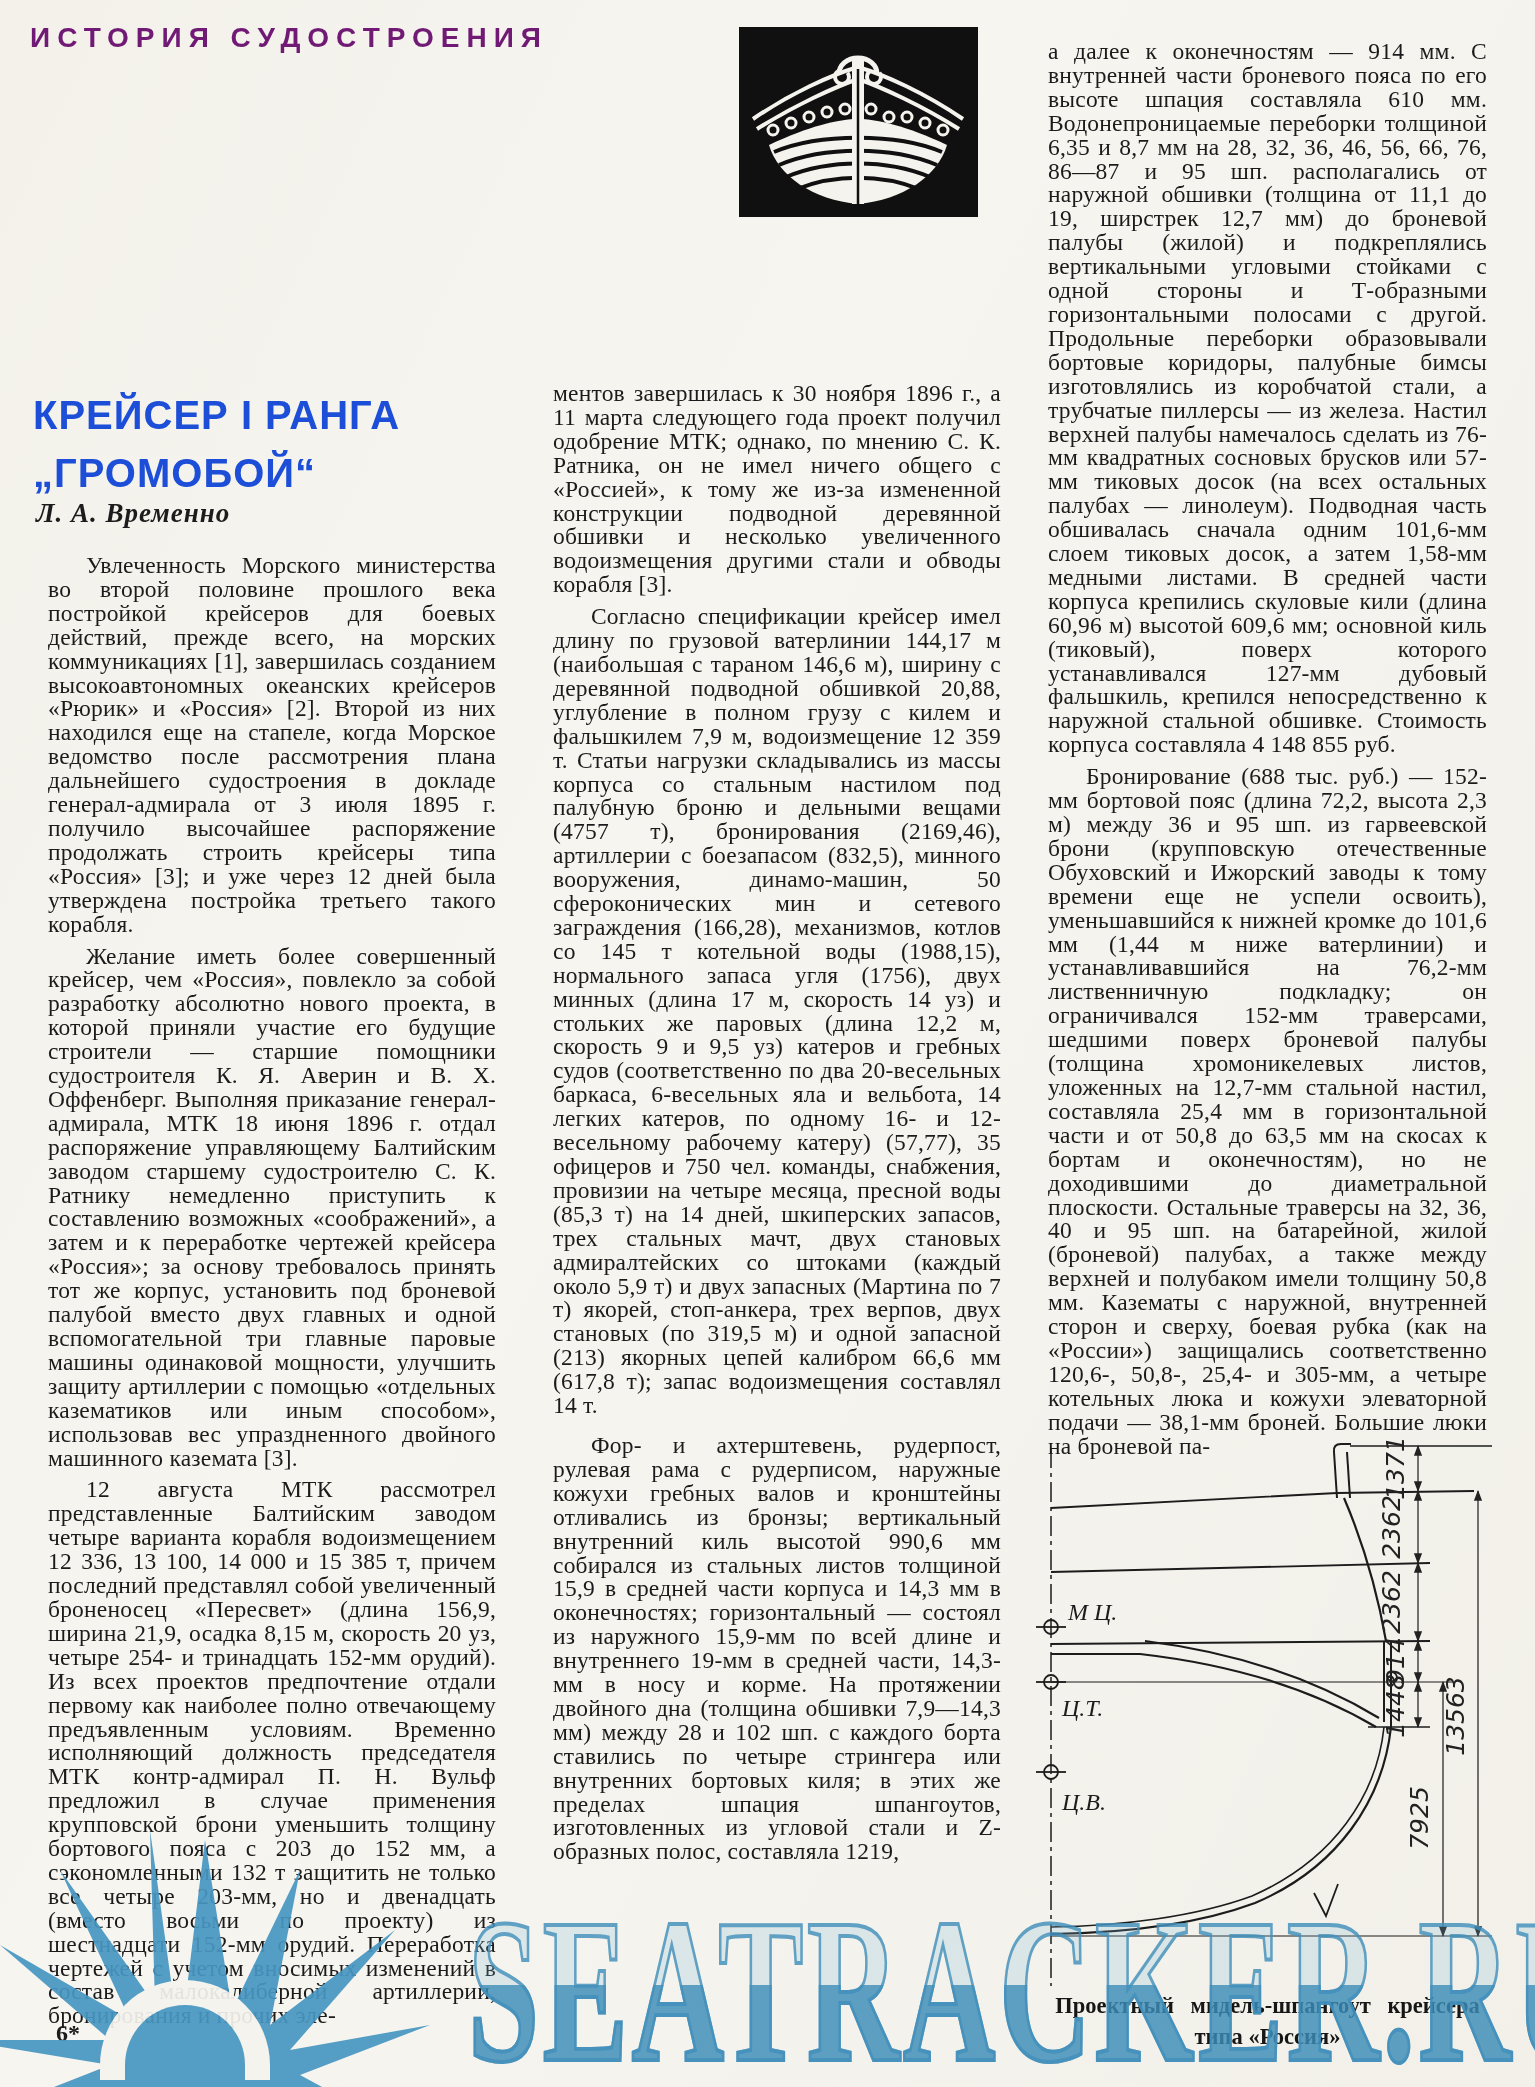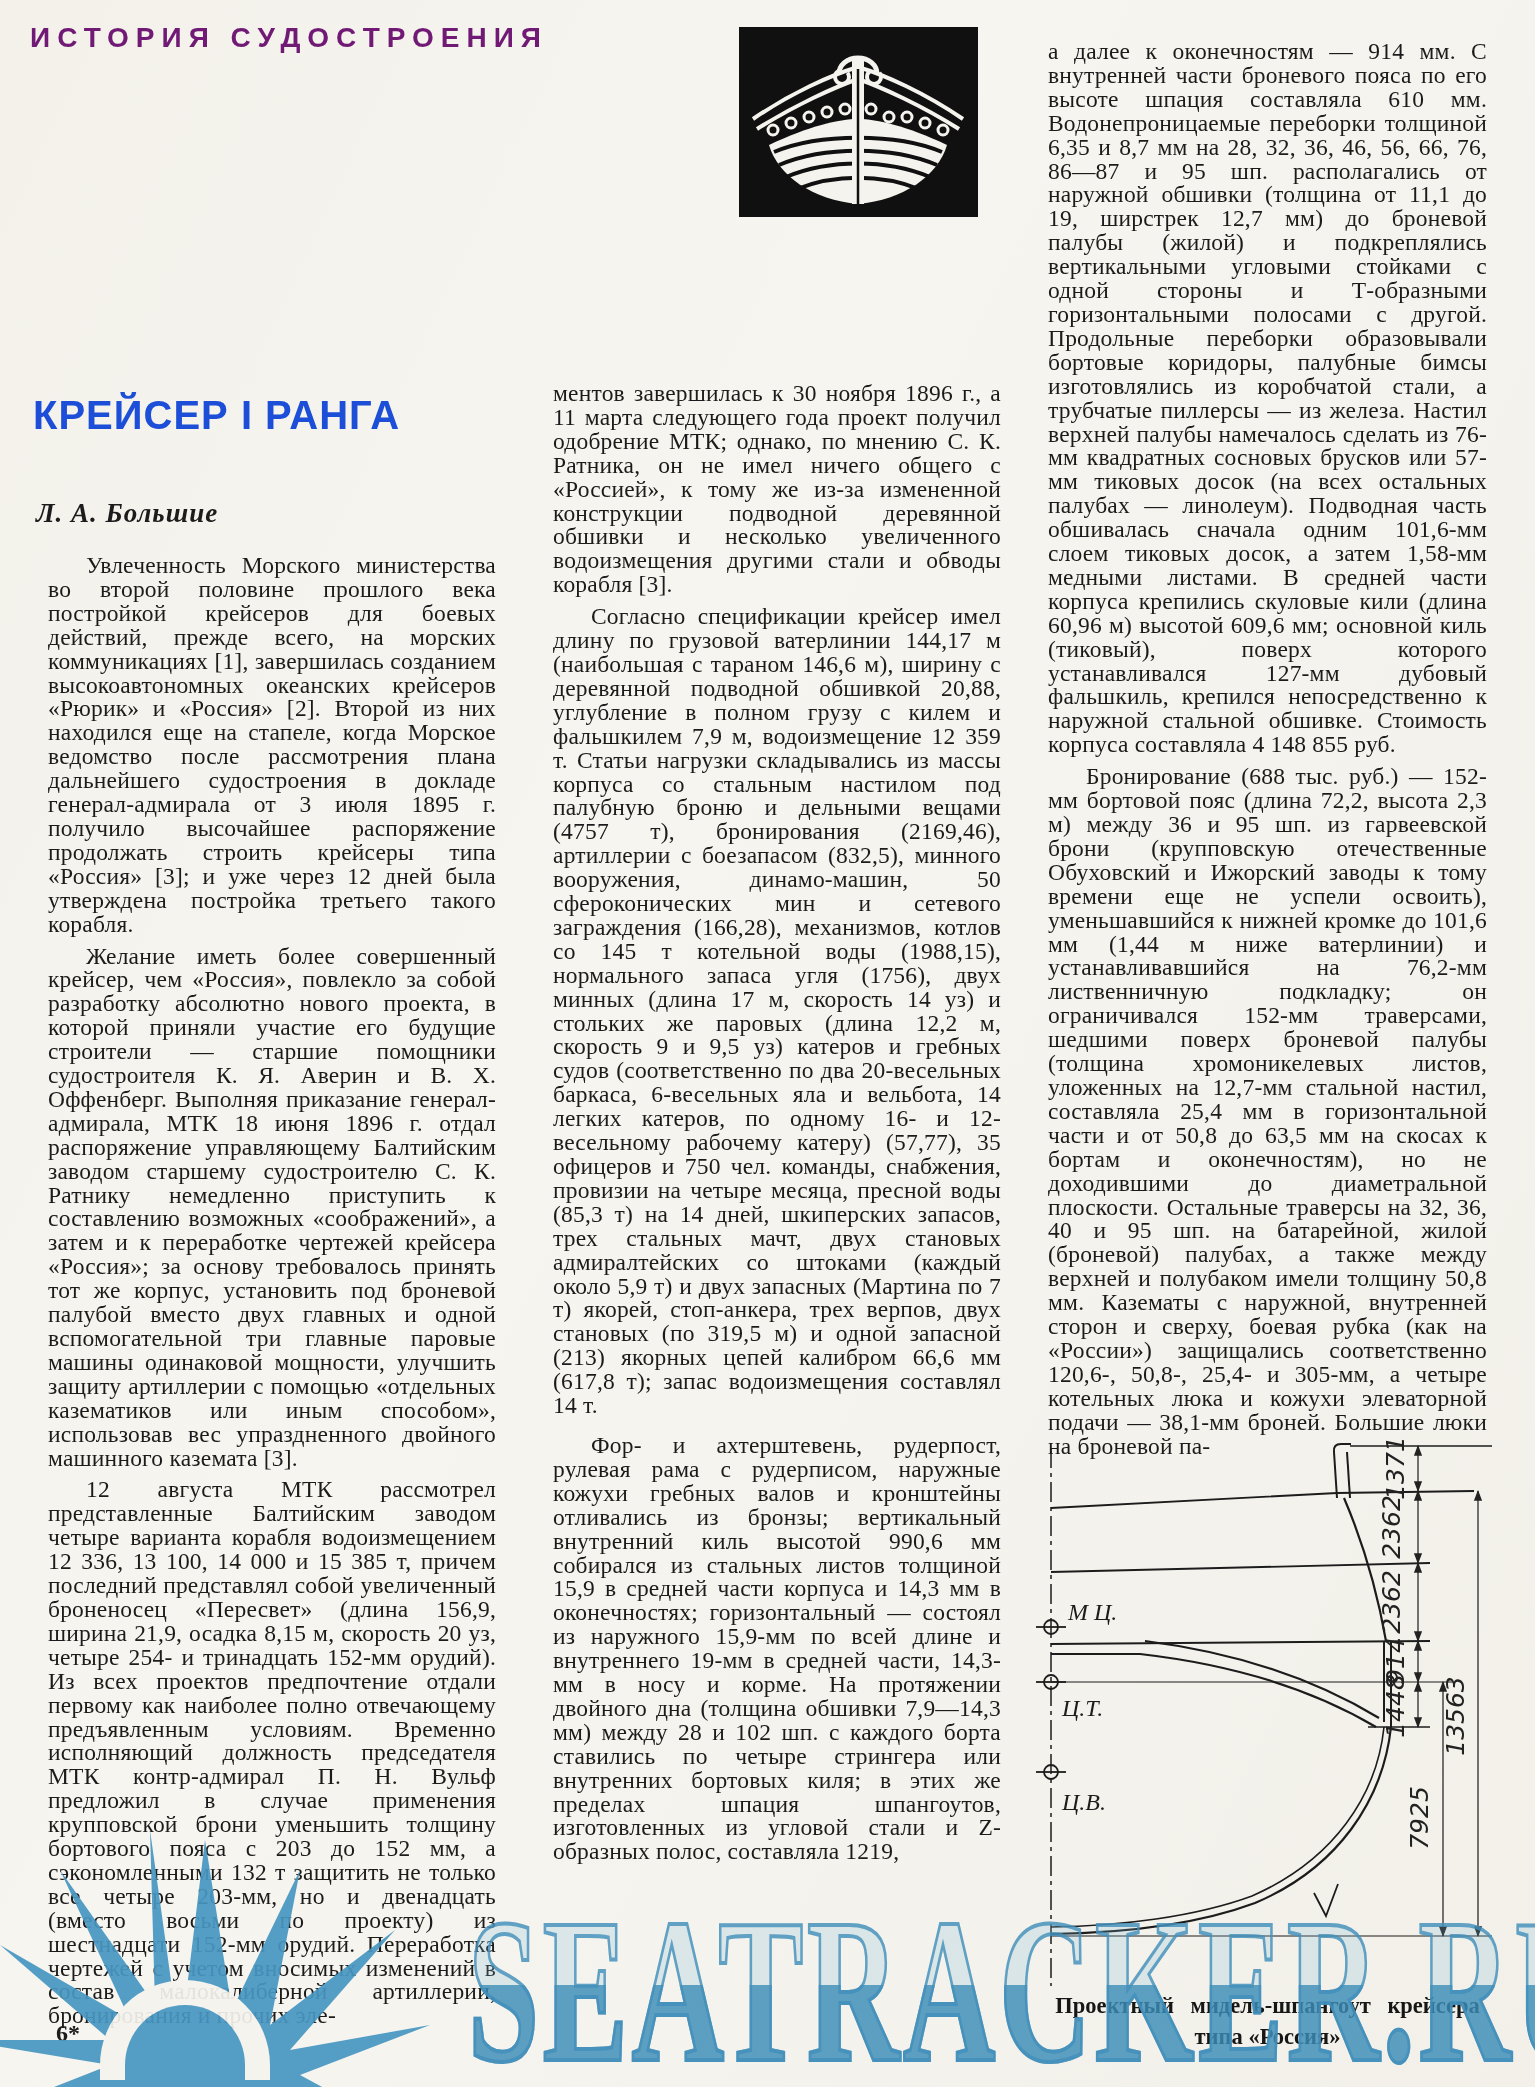--- a/index.html
+++ b/index.html
@@ -78,22 +78,23 @@
     <path d="M58,162 C96,147 142,147 180,162"></path>
   </g>
   <g>
     <rect x="113" y="30" width="12" height="147" fill="#f5f3ed"></rect>
     <line x1="119" y1="42" x2="119" y2="177" stroke="#101010" stroke-width="2.5"></line>
   </g>
 </svg>
 
 <div class="abs title">
   <div>КРЕЙСЕР I РАНГА</div>
+  <div>„ГРОМОБОЙ“</div>
 </div>
-<div class="abs author">Л. А. Большие</div>
+<div class="abs author">Л. А. Временно</div>
 
 <div id="col1" class="abs col">
     <p class="ind">Увлеченность Морского министерства во второй половине прошлого века постройкой крейсеров для боевых действий, прежде всего, на морских коммуникациях [1], завершилась созданием высокоавтономных океанских крейсеров «Рюрик» и «Россия» [2]. Второй из них находился еще на стапеле, когда Морское ведомство после рассмотрения плана дальнейшего судостроения в докладе генерал-адмирала от 3 июля 1895 г. получило высочайшее распоряжение продолжать строить крейсеры типа «Россия» [3]; и уже через 12 дней была утверждена постройка третьего такого корабля.</p>
     <p class="ind">Желание иметь более совершенный крейсер, чем «Россия», повлекло за собой разработку абсолютно нового проекта, в которой приняли участие его будущие строители — старшие помощники судостроителя К. Я. Аверин и В. Х. Оффенберг. Выполняя приказание генерал-адмирала, МТК 18 июня 1896 г. отдал распоряжение управляющему Балтийским заводом старшему судостроителю С. К. Ратнику немедленно приступить к составлению возможных «соображений», а затем и к переработке чертежей крейсера «Россия»; за основу требовалось принять тот же корпус, установить под броневой палубой вместо двух главных и одной вспомогательной три главные паровые машины одинаковой мощности, улучшить защиту артиллерии с помощью «отдельных казематиков или иным способом», использовав вес упраздненного двойного машинного каземата [3].</p>
     <p class="ind">12 августа МТК рассмотрел представленные Балтийским заводом четыре варианта корабля водоизмещением 12 336, 13 100, 14 000 и 15 385 т, причем последний представлял собой увеличенный броненосец «Пересвет» (длина 156,9, ширина 21,9, осадка 8,15 м, скорость 20 уз, четыре 254- и тринадцать 152-мм орудий). Из всех проектов предпочтение отдали первому как наиболее полно отвечающему предъявленным условиям. Временно исполняющий должность председателя МТК контр-адмирал П. Н. Вульф предложил в случае применения крупповской брони уменьшить толщину бортового пояса с 203 до 152 мм, а сэкономленными 132 т защитить не только все четыре 203-мм, но и двенадцать (вместо восьми по проекту) из шестнадцати 152-мм орудий. Переработка чертежей с учетом вносимых изменений в состав малокалиберной артиллерии, бронирования и прочих эле-</p>
   </div>
 <div id="col2" class="abs col">
     <p class="">ментов завершилась к 30 ноября 1896 г., а 11 марта следующего года проект получил одобрение МТК; однако, по мнению С. К. Ратника, он не имел ничего общего с «Россией», к тому же из-за измененной конструкции подводной деревянной обшивки и несколько увеличенного водоизмещения другими стали и обводы корабля [3].</p>
     <p class="ind">Согласно спецификации крейсер имел длину по грузовой ватерлинии 144,17 м (наибольшая с тараном 146,6 м), ширину с деревянной подводной обшивкой 20,88, углубление в полном грузу с килем и фальшкилем 7,9 м, водоизмещение 12 359 т. Статьи нагрузки складывались из массы корпуса со стальным настилом под палубную броню и дельными вещами (4757 т), бронирования (2169,46), артиллерии с боезапасом (832,5), минного вооружения, динамо-машин, 50 сфероконических мин и сетевого заграждения (166,28), механизмов, котлов со 145 т котельной воды (1988,15), нормального запаса угля (1756), двух минных (длина 17 м, скорость 14 уз) и стольких же паровых (длина 12,2 м, скорость 9 и 9,5 уз) катеров и гребных судов (соответственно по два 20-весельных баркаса, 6-весельных яла и вельбота, 14 легких катеров, по одному 16- и 12-весельному рабочему катеру) (57,77), 35 офицеров и 750 чел. команды, снабжения, провизии на четыре месяца, пресной воды (85,3 т) на 14 дней, шкиперских запасов, трех стальных мачт, двух становых адмиралтейских со штоками (каждый около 5,9 т) и двух запасных (Мартина по 7 т) якорей, стоп-анкера, трех верпов, двух становых (по 319,5 м) и одной запасной (213) якорных цепей калибром 66,6 мм (617,8 т); запас водоизмещения составлял 14 т.</p>
     <p class="ind gap">Фор- и ахтерштевень, рудерпост, рулевая рама с рудерписом, наружные кожухи гребных валов и кронштейны отливались из бронзы; вертикальный внутренний киль высотой 990,6 мм собирался из стальных листов толщиной 15,9 в средней части корпуса и 14,3 мм в оконечностях; горизонтальный — состоял из наружного 15,9-мм по всей длине и внутреннего 19-мм в средней части, 14,3-мм в носу и корме. На протяжении двойного дна (толщина обшивки 7,9—14,3 мм) между 28 и 102 шп. с каждого борта ставились по четыре стрингера или внутренних бортовых киля; в этих же пределах шпация шпангоутов, изготовленных из угловой стали и Z-образных полос, составляла 1219,</p>

